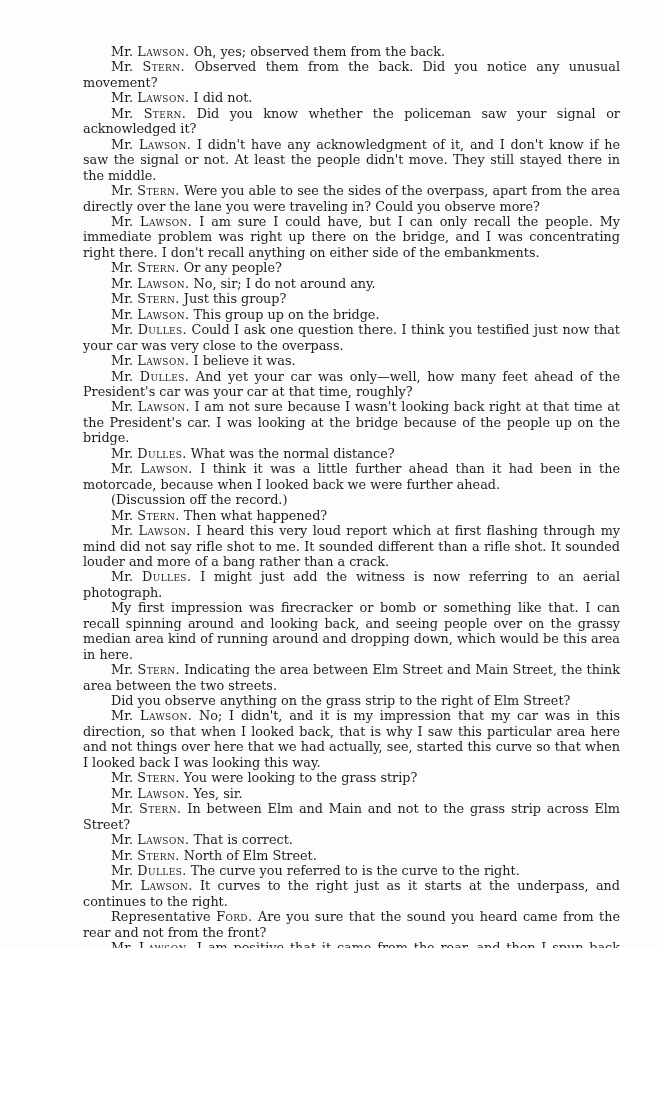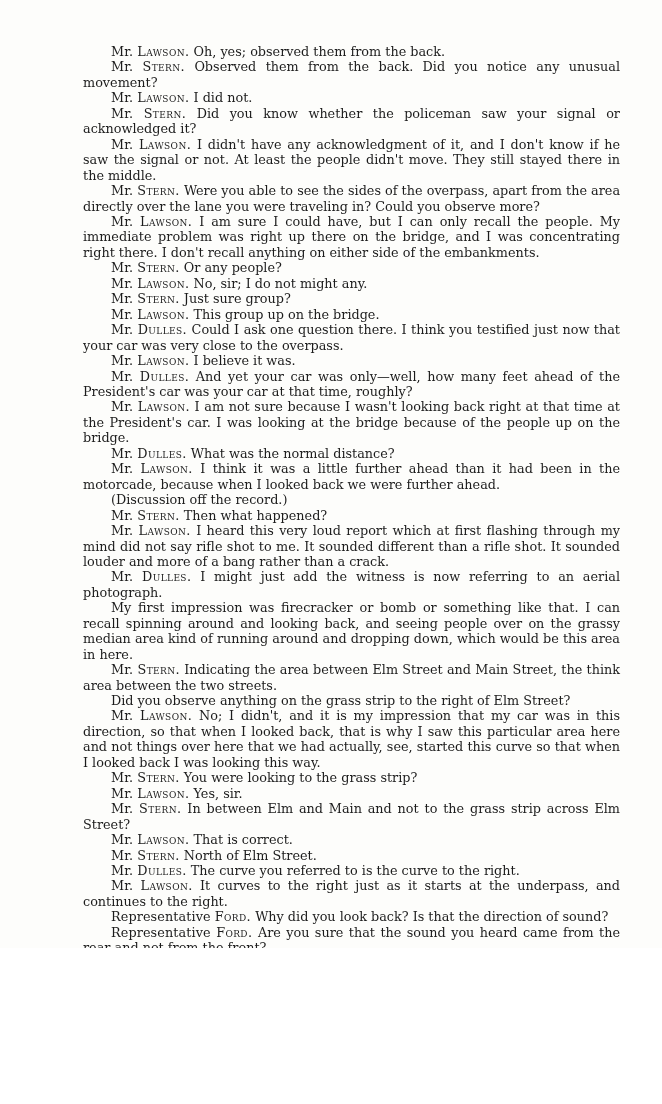--- a/index.html
+++ b/index.html
@@ -59,23 +59,23 @@
   <p class="para"><span><span class="speaker-title">Mr.</span> <span class="speaker-name">Stern.</span></span> <span class="speech">Did you know whether the policeman saw your signal or acknowledged it?</span></p>
 
   <p class="para"><span><span class="speaker-title">Mr.</span> <span class="speaker-name">Lawson.</span></span> <span class="speech">I didn't have any acknowledgment of it, and I don't know if he saw the signal or not. At least the people didn't move. They still stayed there in the middle.</span></p>
 
   <p class="para"><span><span class="speaker-title">Mr.</span> <span class="speaker-name">Stern.</span></span> <span class="speech">Were you able to see the sides of the overpass, apart from the area directly over the lane you were traveling in? Could you observe more?</span></p>
 
   <p class="para"><span><span class="speaker-title">Mr.</span> <span class="speaker-name">Lawson.</span></span> <span class="speech">I am sure I could have, but I can only recall the people. My immediate problem was right up there on the bridge, and I was concentrating right there. I don't recall anything on either side of the embankments.</span></p>
 
   <p class="para"><span><span class="speaker-title">Mr.</span> <span class="speaker-name">Stern.</span></span> <span class="speech">Or any people?</span></p>
 
-  <p class="para"><span><span class="speaker-title">Mr.</span> <span class="speaker-name">Lawson.</span></span> <span class="speech">No, sir; I do not might any.</span></p>
+  <p class="para"><span><span class="speaker-title">Mr.</span> <span class="speaker-name">Lawson.</span></span> <span class="speech">No, sir; I do not around any.</span></p>
 
-  <p class="para"><span><span class="speaker-title">Mr.</span> <span class="speaker-name">Stern.</span></span> <span class="speech">Just sure group?</span></p>
+  <p class="para"><span><span class="speaker-title">Mr.</span> <span class="speaker-name">Stern.</span></span> <span class="speech">Just this group?</span></p>
 
   <p class="para"><span><span class="speaker-title">Mr.</span> <span class="speaker-name">Lawson.</span></span> <span class="speech">This group up on the bridge.</span></p>
 
   <p class="para"><span><span class="speaker-title">Mr.</span> <span class="speaker-name">Dulles.</span></span> <span class="speech">Could I ask one question there. I think you testified just now that your car was very close to the overpass.</span></p>
 
   <p class="para"><span><span class="speaker-title">Mr.</span> <span class="speaker-name">Lawson.</span></span> <span class="speech">I believe it was.</span></p>
 
   <p class="para"><span><span class="speaker-title">Mr.</span> <span class="speaker-name">Dulles.</span></span> <span class="speech">And yet your car was only—well, how many feet ahead of the President's car was your car at that time, roughly?</span></p>
 
   <p class="para"><span><span class="speaker-title">Mr.</span> <span class="speaker-name">Lawson.</span></span> <span class="speech">I am not sure because I wasn't looking back right at that time at the President's car. I was looking at the bridge because of the people up on the bridge.</span></p>
@@ -107,21 +107,20 @@
   <p class="para"><span><span class="speaker-title">Mr.</span> <span class="speaker-name">Stern.</span></span> <span class="speech">In between Elm and Main and not to the grass strip across Elm Street?</span></p>
 
   <p class="para"><span><span class="speaker-title">Mr.</span> <span class="speaker-name">Lawson.</span></span> <span class="speech">That is correct.</span></p>
 
   <p class="para"><span><span class="speaker-title">Mr.</span> <span class="speaker-name">Stern.</span></span> <span class="speech">North of Elm Street.</span></p>
 
   <p class="para"><span><span class="speaker-title">Mr.</span> <span class="speaker-name">Dulles.</span></span> <span class="speech">The curve you referred to is the curve to the right.</span></p>
 
   <p class="para"><span><span class="speaker-title">Mr.</span> <span class="speaker-name">Lawson.</span></span> <span class="speech">It curves to the right just as it starts at the underpass, and continues to the right.</span></p>
 
-  <p class="para"><span><span class="speaker-title">Representative</span> <span class="speaker-name">Ford.</span></span> <span class="speech">Why did you look back? Is that the direction of sound?</span></p>
 
 
   <p class="para"><span><span class="speaker-title">Representative</span> <span class="speaker-name">Ford.</span></span> <span class="speech">Are you sure that the sound you heard came from the rear and not from the front?</span></p>
 
   <p class="para"><span><span class="speaker-title">Mr.</span> <span class="speaker-name">Lawson.</span></span> <span class="speech">I am positive that it came from the rear, and then I spun back that way to see what had occurred back there.</span></p>
 </div>
   <div class="page-number">352</div>
 </div>
 
 </body></html>

